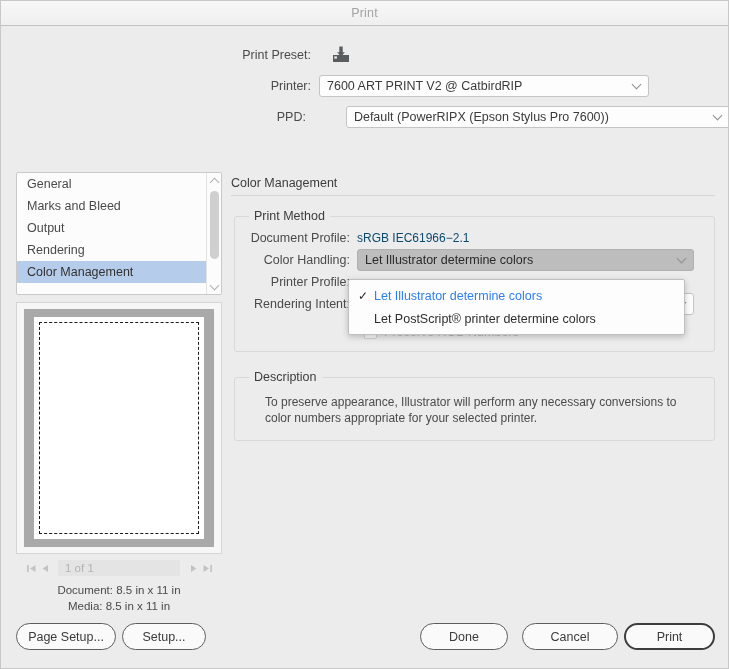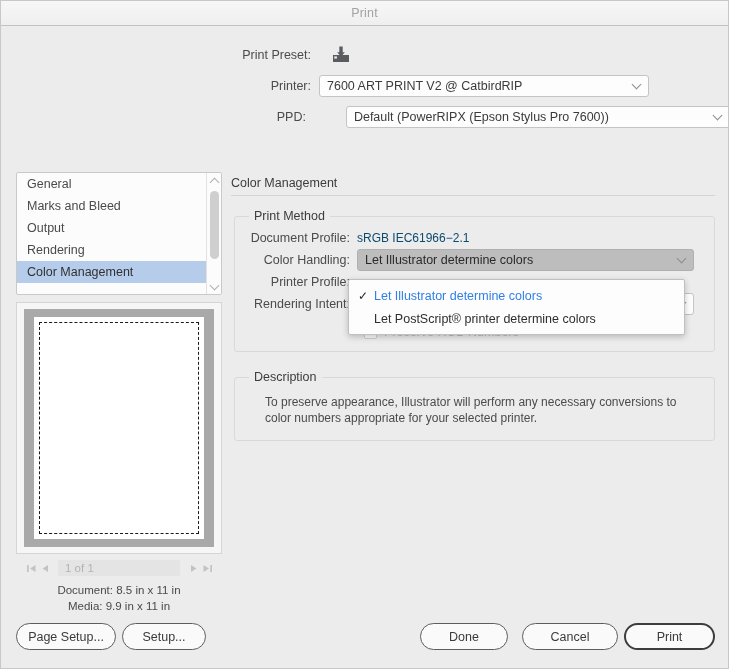--- a/index.html
+++ b/index.html
@@ -464,21 +464,21 @@
       <div class="nav-btn">
         <svg width="11" height="11" viewBox="0 0 11 11">
             <polygon points="1.5,2 1.5,9 7,5.5" fill="#c3c3c3"></polygon>
             <rect x="8.3" y="2" width="1.7" height="7" fill="#c3c3c3"></rect>
           </svg>
       </div>
     </div>
 
     <div class="doc-info">
       <div>Document: 8.5 in x 11 in</div>
-      <div>Media: 9.9 in x 11 in</div>
+      <div>Media: 8.5 in x 11 in</div>
     </div>
 
     <div class="panel">
 
       <div class="panel-title">Color Management</div>
 
       <fieldset class="group">
         <legend>Print Method</legend>
 
         <div class="pm-row">

